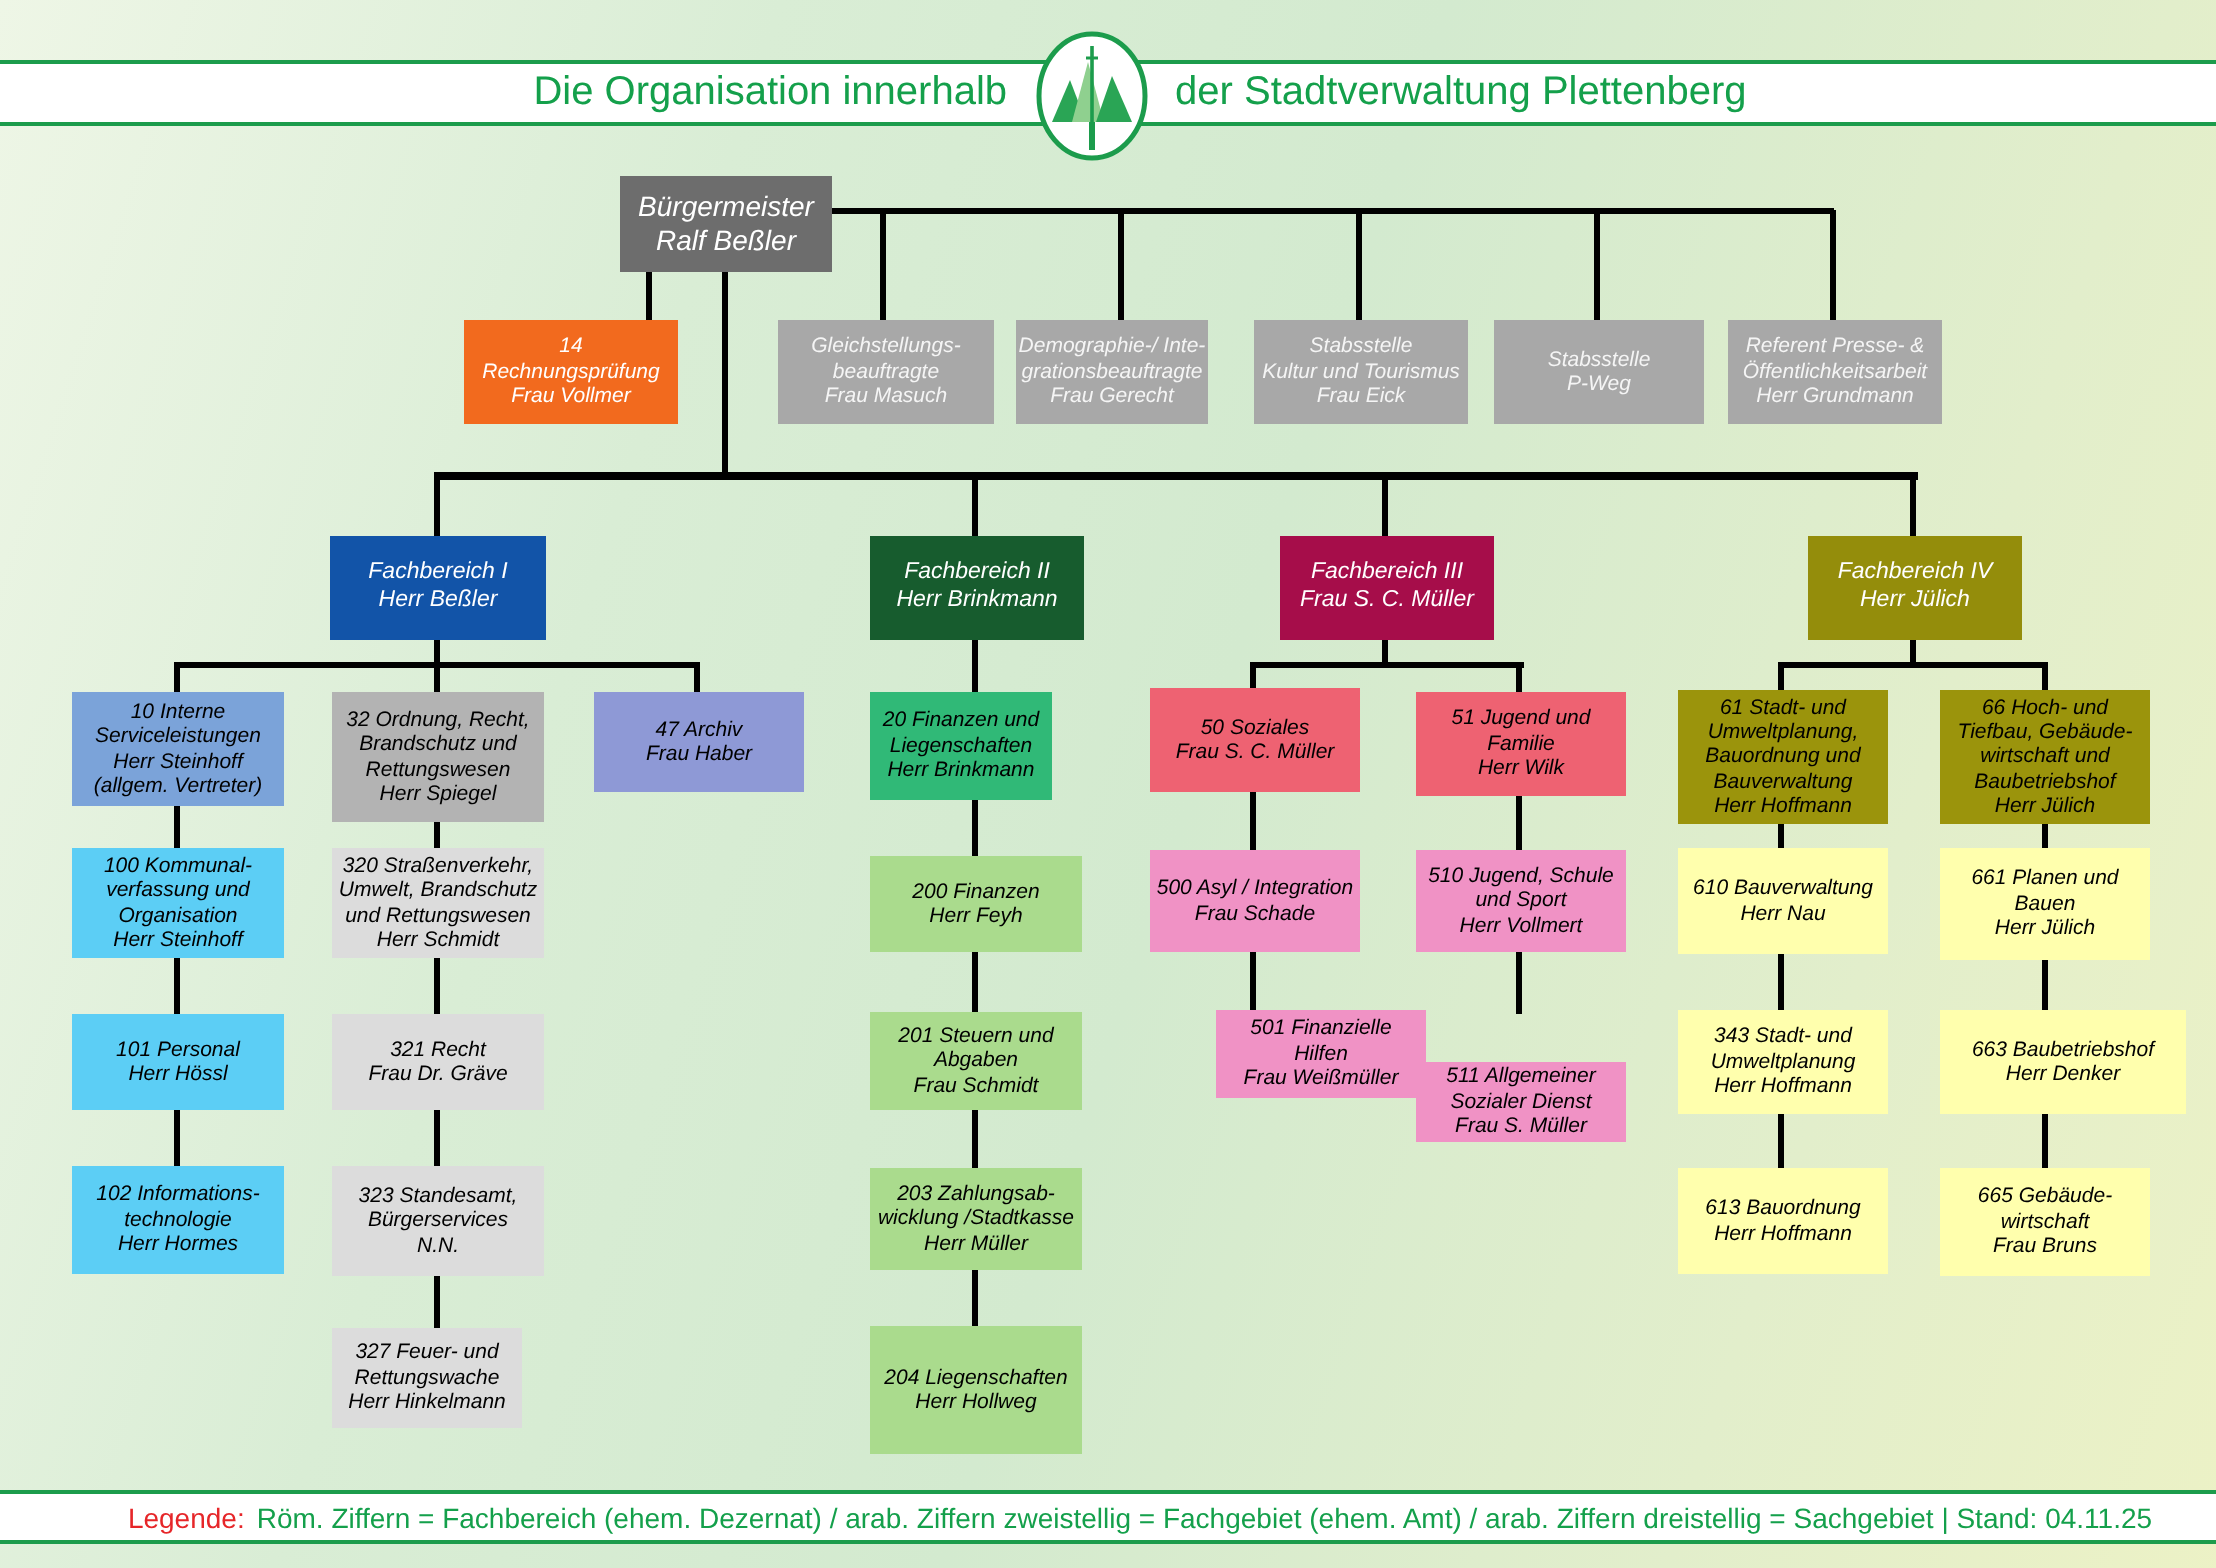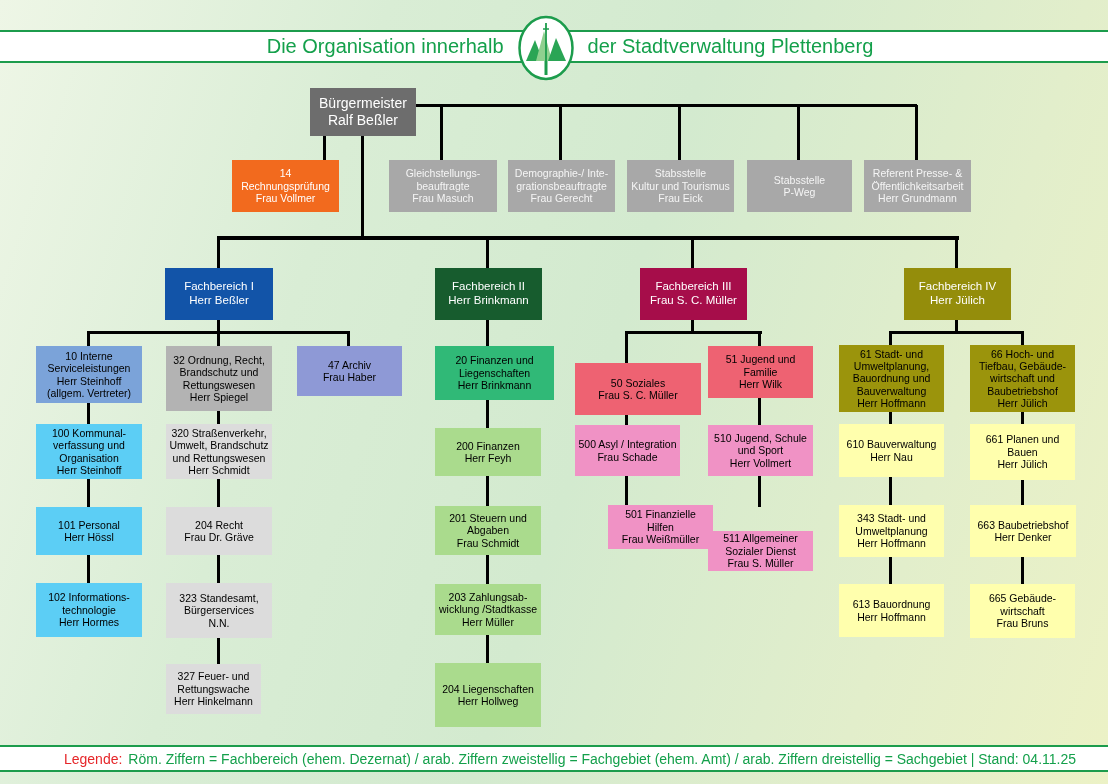--- a/index.html
+++ b/index.html
@@ -13,21 +13,21 @@
   .header-band{top:30px;height:29px}
   .title-row{position:absolute;left:0;right:0;top:0;bottom:0;display:flex;align-items:center;justify-content:center;gap:13px}
   .title{color:#14a04b;font-size:20px;white-space:nowrap}
   .logo{position:relative;width:58px;height:29px}
   .logo svg{position:absolute;top:-17px;left:0}
   .legend-band{top:745px;height:23px;display:flex;align-items:center;justify-content:center;gap:6px;font-size:14px;white-space:nowrap}
   .legend-label{color:#e62629}
   .legend-text{color:#14a04b}
   .node{
     position:absolute;display:flex;align-items:center;justify-content:center;
-    text-align:center;white-space:pre-line;font-size:10.5px;line-height:1.18;z-index:2;padding:1px;box-sizing:border-box;
+    text-align:center;white-space:pre-line;font-size:10.5px;line-height:1.18;z-index:2;padding:1px;box-sizing:border-box;font-style:italic;
   }
   .lg{font-size:14px;line-height:1.2}
   .md{font-size:11.5px;line-height:1.2}
   .vline,.hline{position:absolute;background:#000;z-index:1}
   .vline{width:3px}
   .hline{height:3px}
   
   .c-dgray{background:#6d6d6d;color:#fff}
   .c-orange{background:#f26a1e;color:#fff}
   .c-gray{background:#a8a8a8;color:#f5f5f5}
@@ -99,21 +99,21 @@
 
   <div class="node c-dgray lg" style="left:310px;top:88px;width:106px;height:48px">Bürgermeister
 Ralf Beßler</div>
 
   <div class="node c-orange" style="left:232px;top:160px;width:107px;height:52px">14
 Rechnungsprüfung
 Frau Vollmer</div>
   <div class="node c-gray" style="left:389px;top:160px;width:108px;height:52px">Gleichstellungs-
 beauftragte
 Frau Masuch</div>
-  <div class="node c-gray" style="left:508px;top:160px;width:107px;height:52px">Demographie-/ Inte-
+  <div class="node c-gray" style="left:508px;top:160px;width:96px;height:52px">Demographie-/ Inte-
 grationsbeauftragte
 Frau Gerecht</div>
   <div class="node c-gray" style="left:627px;top:160px;width:107px;height:52px">Stabsstelle
 Kultur und Tourismus
 Frau Eick</div>
   <div class="node c-gray" style="left:747px;top:160px;width:105px;height:52px">Stabsstelle
 P-Weg</div>
   <div class="node c-gray" style="left:864px;top:160px;width:107px;height:52px">Referent Presse- &amp;
 Öffentlichkeitsarbeit
 Herr Grundmann</div>
@@ -142,47 +142,47 @@
 Herr Hormes</div>
 
   <div class="node c-mgray" style="left:166px;top:346px;width:106px;height:65px">32 Ordnung, Recht,
 Brandschutz und
 Rettungswesen
 Herr Spiegel</div>
   <div class="node c-lgray" style="left:166px;top:424px;width:106px;height:55px">320 Straßenverkehr,
 Umwelt, Brandschutz
 und Rettungswesen
 Herr Schmidt</div>
-  <div class="node c-lgray" style="left:166px;top:507px;width:106px;height:48px">204 Recht
+  <div class="node c-lgray" style="left:166px;top:507px;width:106px;height:48px">321 Recht
 Frau Dr. Gräve</div>
   <div class="node c-lgray" style="left:166px;top:583px;width:106px;height:55px">323 Standesamt,
 Bürgerservices
 N.N.</div>
   <div class="node c-lgray" style="left:166px;top:664px;width:95px;height:50px">327 Feuer- und
 Rettungswache
 Herr Hinkelmann</div>
 
   <div class="node c-violet" style="left:297px;top:346px;width:105px;height:50px">47 Archiv
 Frau Haber</div>
 
-  <div class="node c-jade" style="left:435px;top:346px;width:119px;height:54px">20 Finanzen und
+  <div class="node c-jade" style="left:435px;top:346px;width:91px;height:54px">20 Finanzen und
 Liegenschaften
 Herr Brinkmann</div>
   <div class="node c-lgreen" style="left:435px;top:428px;width:106px;height:48px">200 Finanzen
 Herr Feyh</div>
   <div class="node c-lgreen" style="left:435px;top:506px;width:106px;height:49px">201 Steuern und
 Abgaben
 Frau Schmidt</div>
   <div class="node c-lgreen" style="left:435px;top:584px;width:106px;height:51px">203 Zahlungsab-
 wicklung /Stadtkasse
 Herr Müller</div>
   <div class="node c-lgreen" style="left:435px;top:663px;width:106px;height:64px">204 Liegenschaften
 Herr Hollweg</div>
 
-  <div class="node c-salmon" style="left:575px;top:363px;width:126px;height:52px">50 Soziales
+  <div class="node c-salmon" style="left:575px;top:344px;width:105px;height:52px">50 Soziales
 Frau S. C. Müller</div>
   <div class="node c-pink" style="left:575px;top:425px;width:105px;height:51px">500 Asyl / Integration
 Frau Schade</div>
   <div class="node c-pink" style="left:608px;top:505px;width:105px;height:44px">501 Finanzielle
 Hilfen
 Frau Weißmüller</div>
 
   <div class="node c-salmon" style="left:708px;top:346px;width:105px;height:52px">51 Jugend und
 Familie
 Herr Wilk</div>
@@ -207,21 +207,21 @@
 Herr Hoffmann</div>
 
   <div class="node c-olive2" style="left:970px;top:345px;width:105px;height:67px">66 Hoch- und
 Tiefbau, Gebäude-
 wirtschaft und
 Baubetriebshof
 Herr Jülich</div>
   <div class="node c-lyellow" style="left:970px;top:424px;width:105px;height:56px">661 Planen und
 Bauen
 Herr Jülich</div>
-  <div class="node c-lyellow" style="left:970px;top:505px;width:106px;height:52px">663 Baubetriebshof
+  <div class="node c-lyellow" style="left:970px;top:505px;width:123px;height:52px">663 Baubetriebshof
 Herr Denker</div>
   <div class="node c-lyellow" style="left:970px;top:584px;width:105px;height:54px">665 Gebäude-
 wirtschaft
 Frau Bruns</div>
 
   <div class="band legend-band">
     <span class="legend-label">Legende:</span>
     <span class="legend-text">Röm. Ziffern = Fachbereich (ehem. Dezernat) / arab. Ziffern zweistellig = Fachgebiet (ehem. Amt) / arab. Ziffern dreistellig = Sachgebiet | Stand: 04.11.25</span>
   </div>
 

